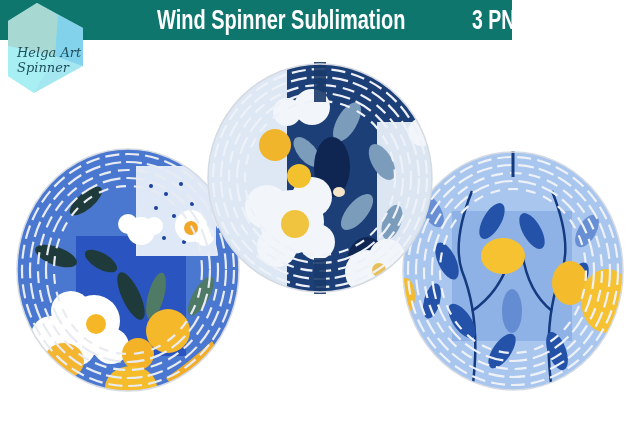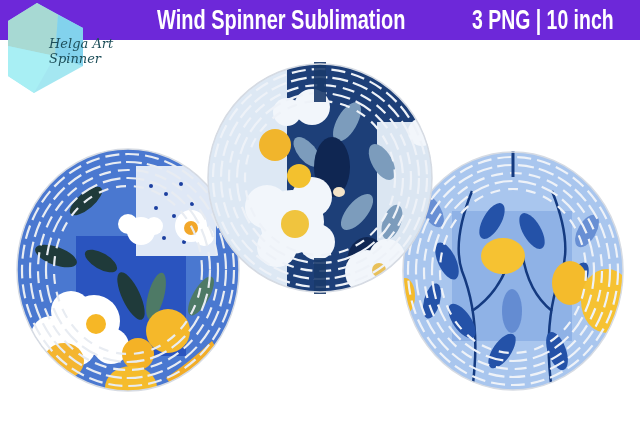--- a/index.html
+++ b/index.html
@@ -1,28 +1,28 @@
 <!DOCTYPE html>
 <html><head>
 <meta charset="utf-8">
 <style>
   html, body { margin:0; padding:0; }
   body { width:640px; height:427px; background:#ffffff; position:relative; overflow:hidden; font-family:"Liberation Sans", sans-serif; }
-  .banner { position:absolute; left:0; top:0; width:640px; height:40px; background:#6d28d9; }
+  .banner { position:absolute; left:0; top:0; width:512px; height:40px; background:#0f766e; }
   .banner-title, .banner-sub {
     position:absolute; top:4px; color:#ffffff; font-weight:bold; font-size:27px; line-height:32px;
     white-space:nowrap; transform-origin:left center; letter-spacing:0px;
     font-family:"Liberation Sans", sans-serif;
   }
   .banner-title { left:157px; transform:scaleX(0.74); }
   .banner-sub { left:472px; transform:scaleX(0.72); }
   .logo { position:absolute; left:0; top:0; width:100px; height:100px; }
   .logo-text {
-    position:absolute; left:17px; top:36px; color:#1e4f5a; font-family:"DejaVu Serif", serif;
-    font-style:italic; font-size:13px; line-height:15px; width:70px;margin-left:32px;
+    position:absolute; left:17px; top:45px; color:#1e4f5a; font-family:"DejaVu Serif", serif;
+    font-style:italic; font-size:13px; line-height:15px; width:70px;
   }
   .spinner { position:absolute; }
   .spinner svg { display:block; overflow:visible; }
 </style>
 </head>
 <body>
 
 <div class="banner">
   <div class="banner-title">Wind Spinner Sublimation</div>
   <div class="banner-sub">3 PNG | 10 inch</div>

